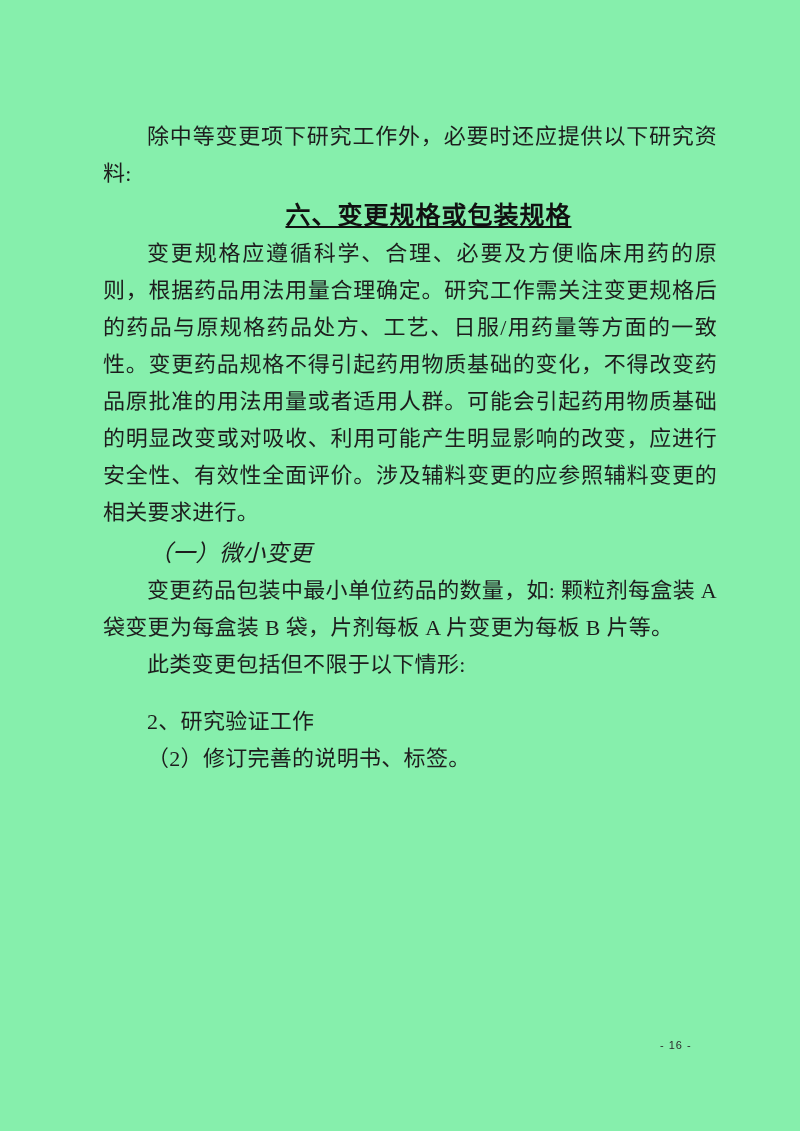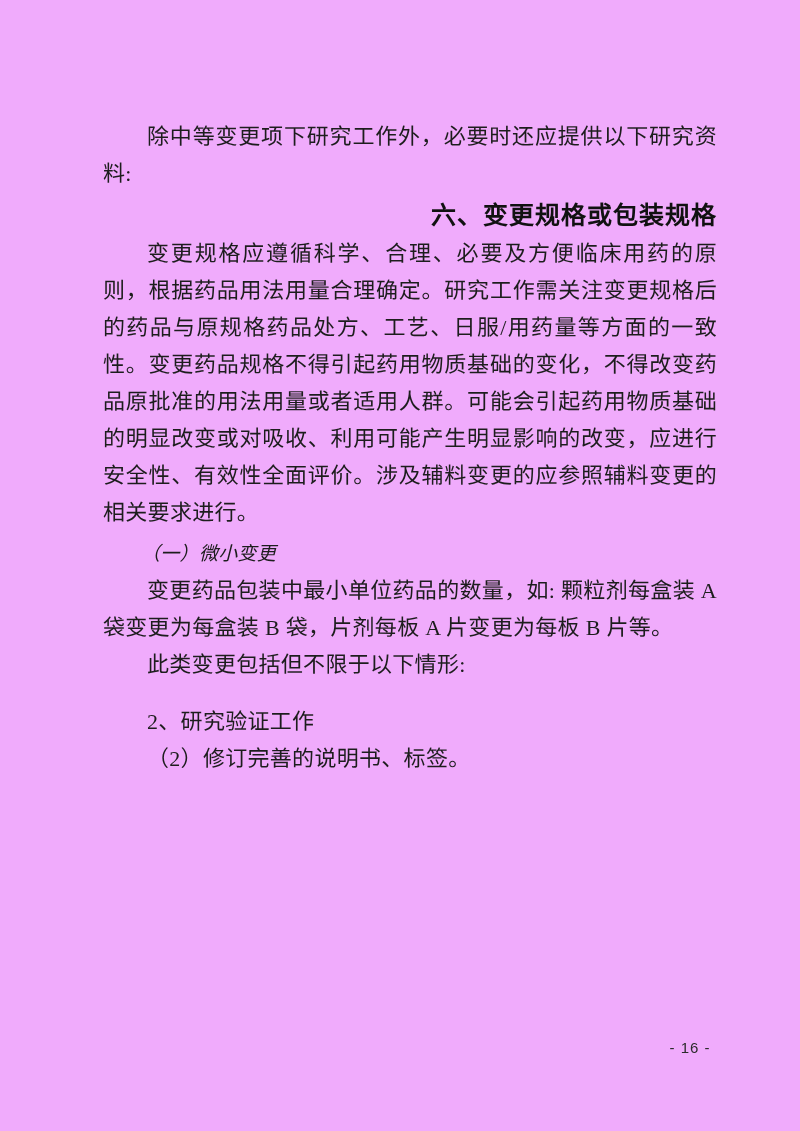--- a/index.html
+++ b/index.html
@@ -5,21 +5,21 @@
   html, body {
     margin: 0;
     padding: 0;
     background: #e8e8e8;
   }
   .page {
     position: relative;
     width: 800px;
     height: 1131px;
     margin: 0 auto;
-    background: #f0abfc;
+    background: #86efac;
     overflow: hidden;
     font-family: "Liberation Serif", "DejaVu Serif", serif;
     color: #1d1d1d;
   }
   .content {
     position: absolute;
     top: 118px;
     left: 103px;
     width: 614px;
   }
@@ -31,40 +31,41 @@
     text-align: justify;
     letter-spacing: 0.3px;
   }
   .section-heading {
     margin: 4px 0 1px 0;
     font-family: "Liberation Sans", "DejaVu Sans", sans-serif;
     font-weight: bold;
     font-size: 25px;
     line-height: 38px;
     text-indent: 37px;
-    text-align: right;
+    text-align: center;
     color: #111;
     letter-spacing: 1px;
+    text-decoration: underline;
   }
   .subsection-heading {
     margin-top: 4px;
     font-style: italic;
-    font-size: 19px;
+    font-size: 23px;
   }
   .spaced {
     margin-top: 20px;
   }
   .page-number {
     position: absolute;
     top: 1039px;
     left: 660px;
     width: 60px;
-    text-align: center;
+    text-align: left;
     font-family: "Liberation Sans", "DejaVu Sans", sans-serif;
-    font-size: 15px;
+    font-size: 11px;
     letter-spacing: 1px;
     color: #2b2b2b;
   }
 </style>
 </head>
 <body>
 
 <div class="page">
   <div class="content">
 

